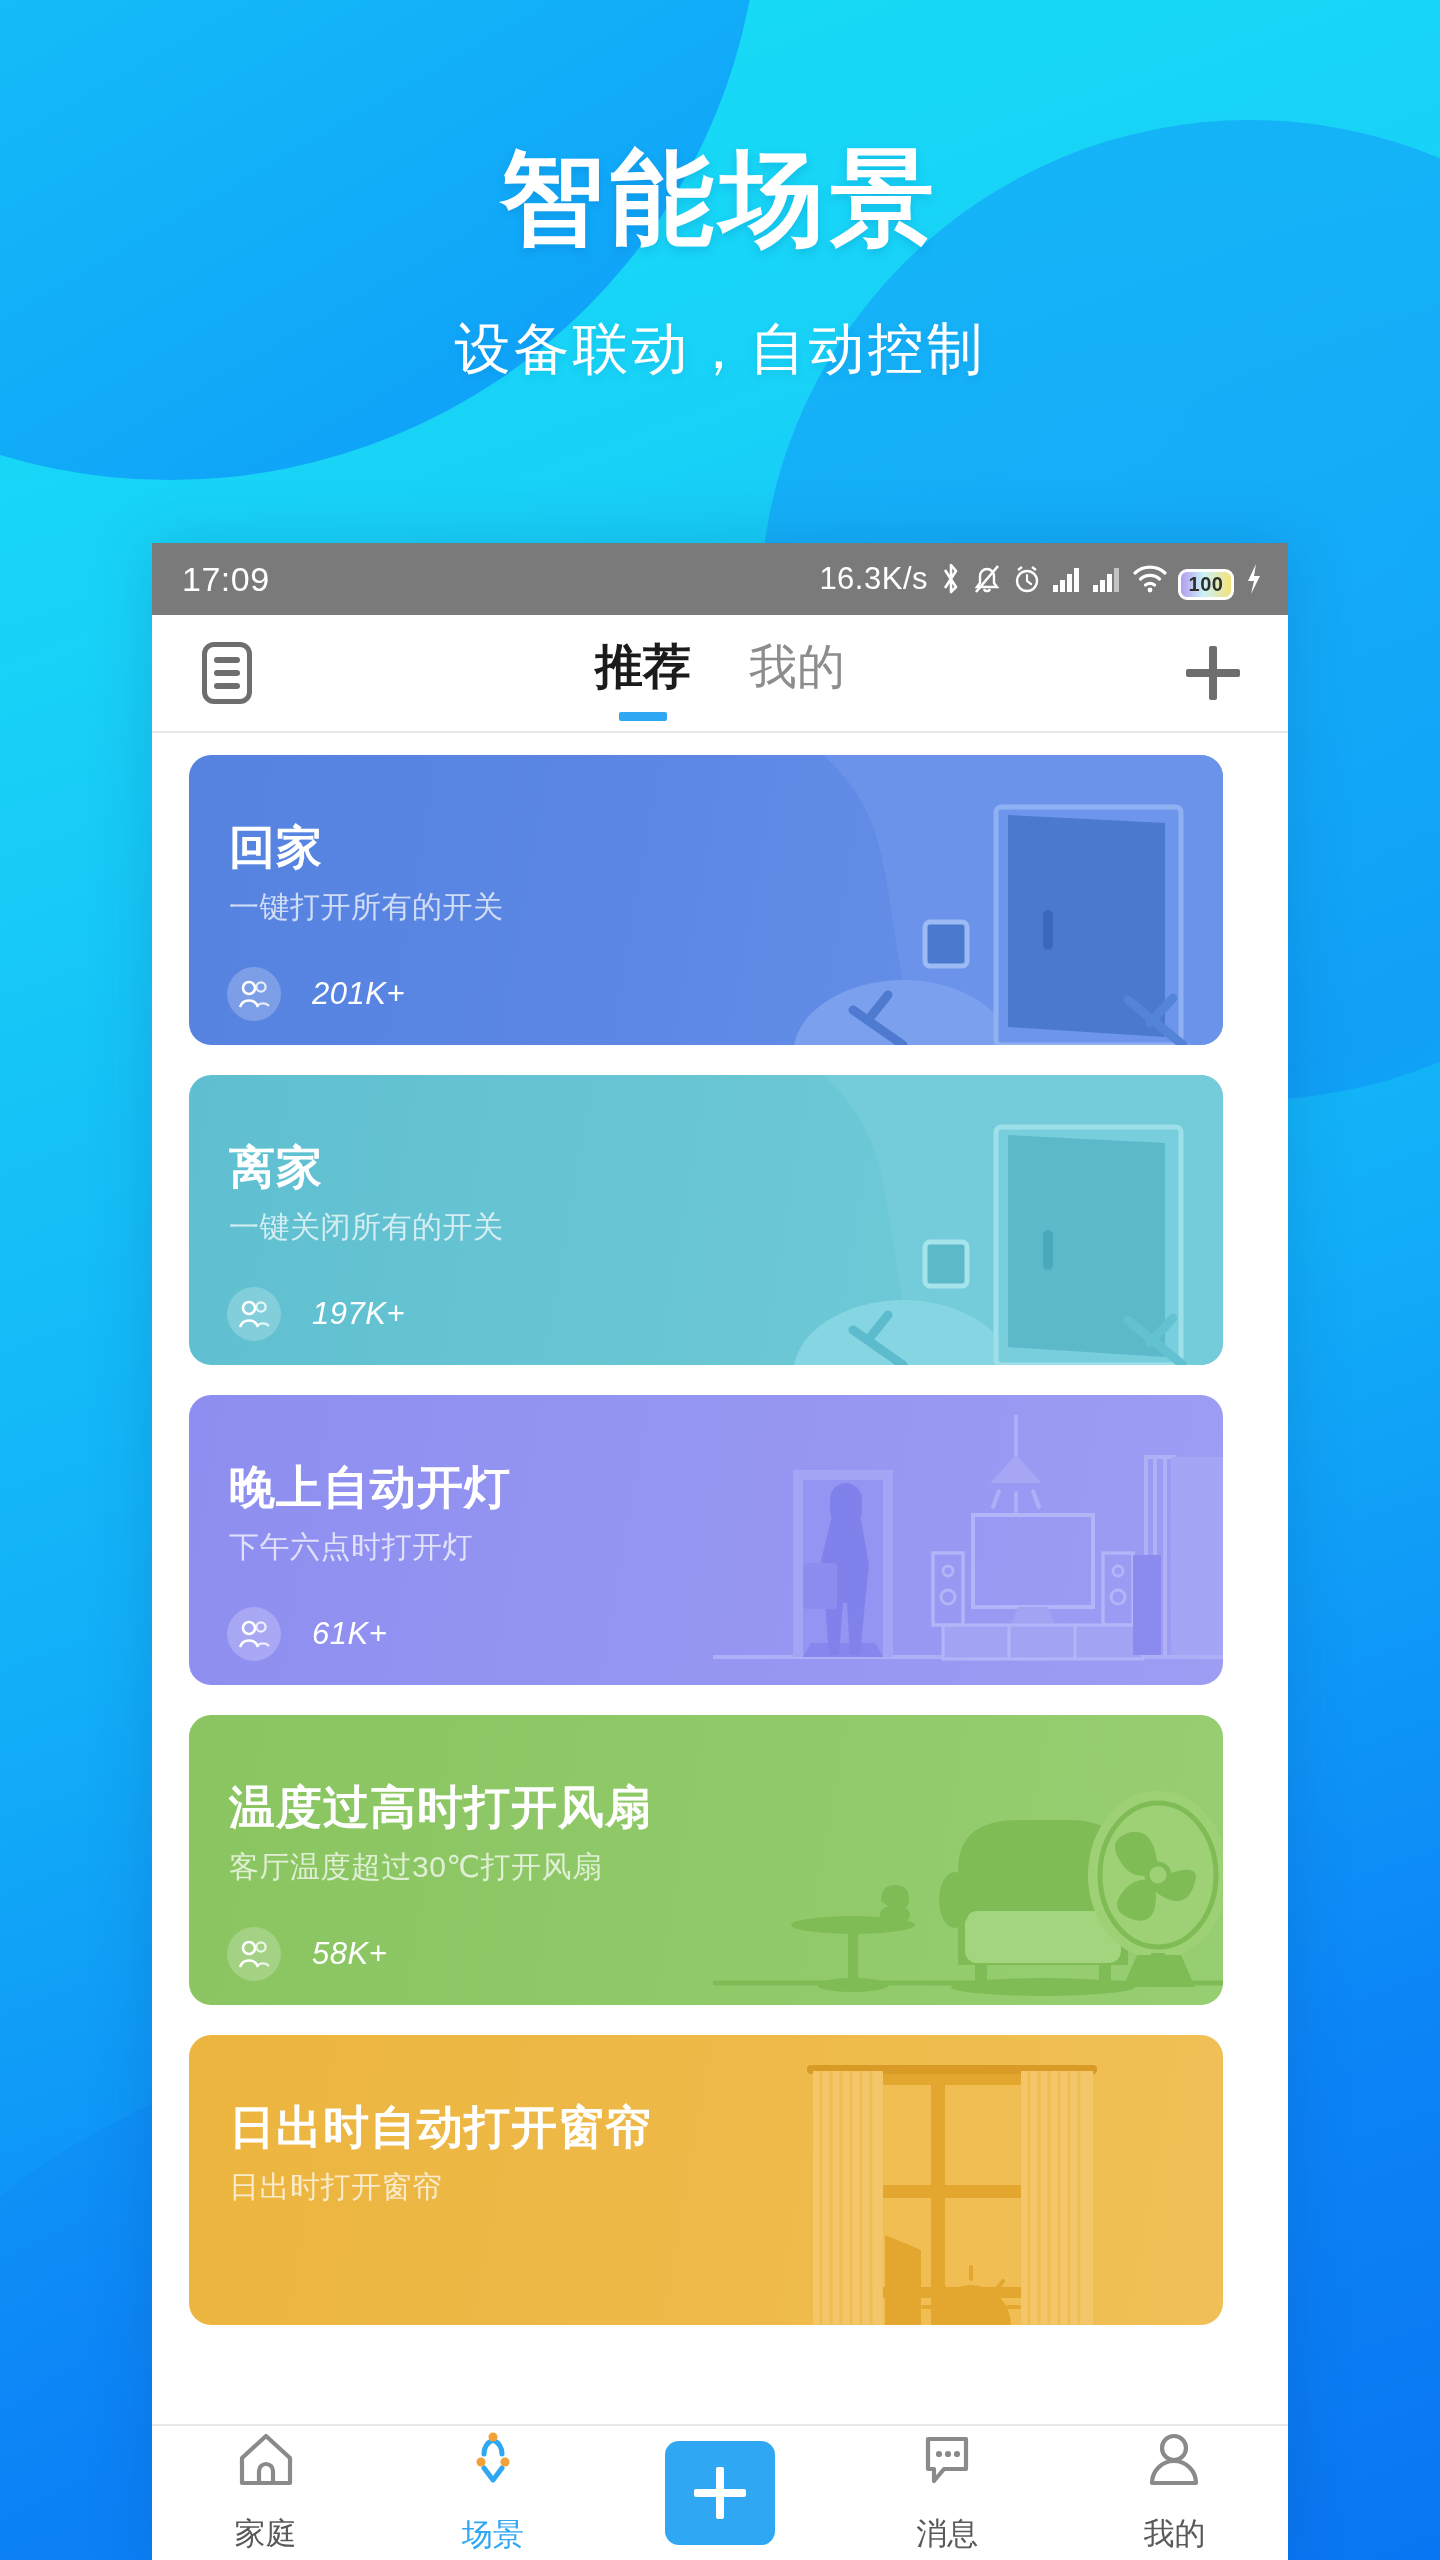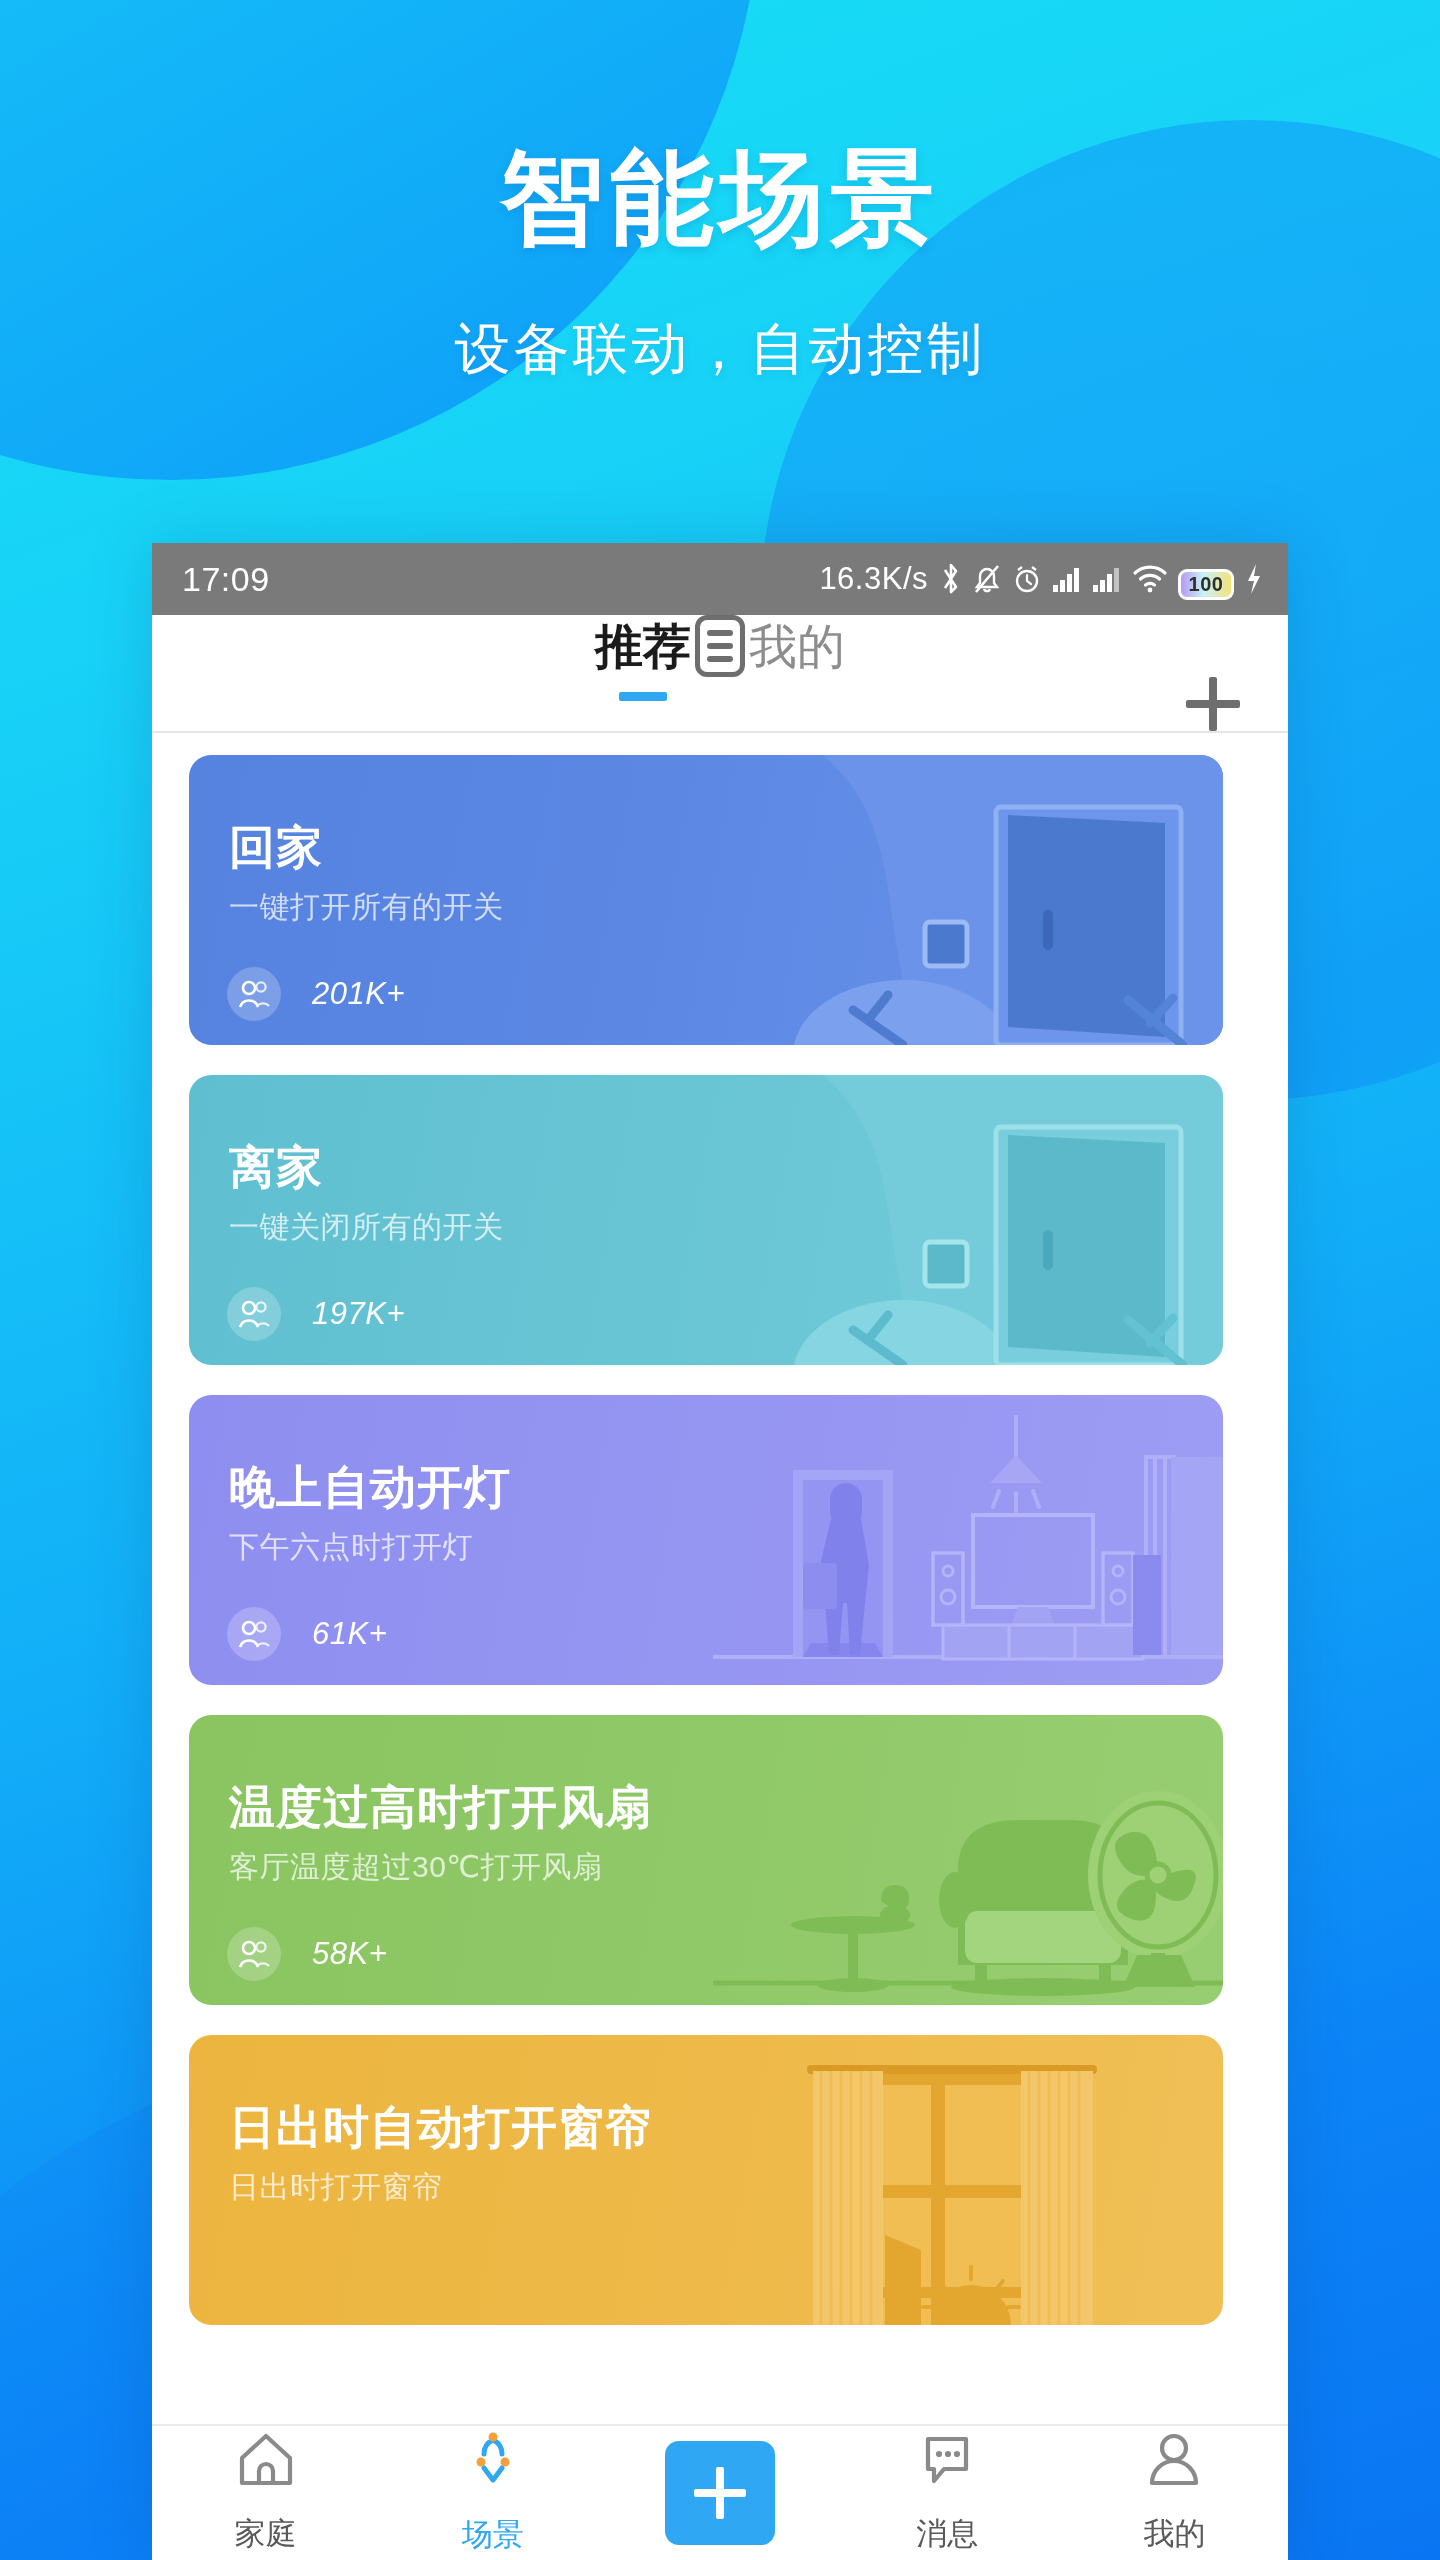--- a/index.html
+++ b/index.html
@@ -74,21 +74,20 @@
     background: linear-gradient(90deg,#b59bf0 0%, #c9f2f7 45%, #f4e27a 100%);
     margin-top: 10px;
   }
   .battery span { font-size: 20px; font-weight: 700; color: #2f2f2f; line-height: 1; }
 
   
   .topnav {
     height: 118px; background: #fff;
     display: flex; align-items: center; position: relative;
     border-bottom: 2px solid #e6e6e6;
-    flex-direction: column;
   }
   .topnav-left { width: 150px; display: flex; align-items: center; justify-content: center; }
   .topnav-right { width: 150px; display: flex; align-items: center; justify-content: center; margin-left: auto; }
   .tabs { position: absolute; left: 0; right: 0; display: flex; justify-content: center; gap: 58px; align-items: flex-start; }
   .tab { font-size: 48px; color: #8d8d8d; position: relative; padding-bottom: 12px; }
   .tab.active { color: #1b1b1b; font-weight: 700; }
   .tab.active::after {
     content: ""; position: absolute; left: 50%; transform: translateX(-50%);
     bottom: -10px; width: 48px; height: 9px; background: #2fa7f2; border-radius: 2px;
   }

